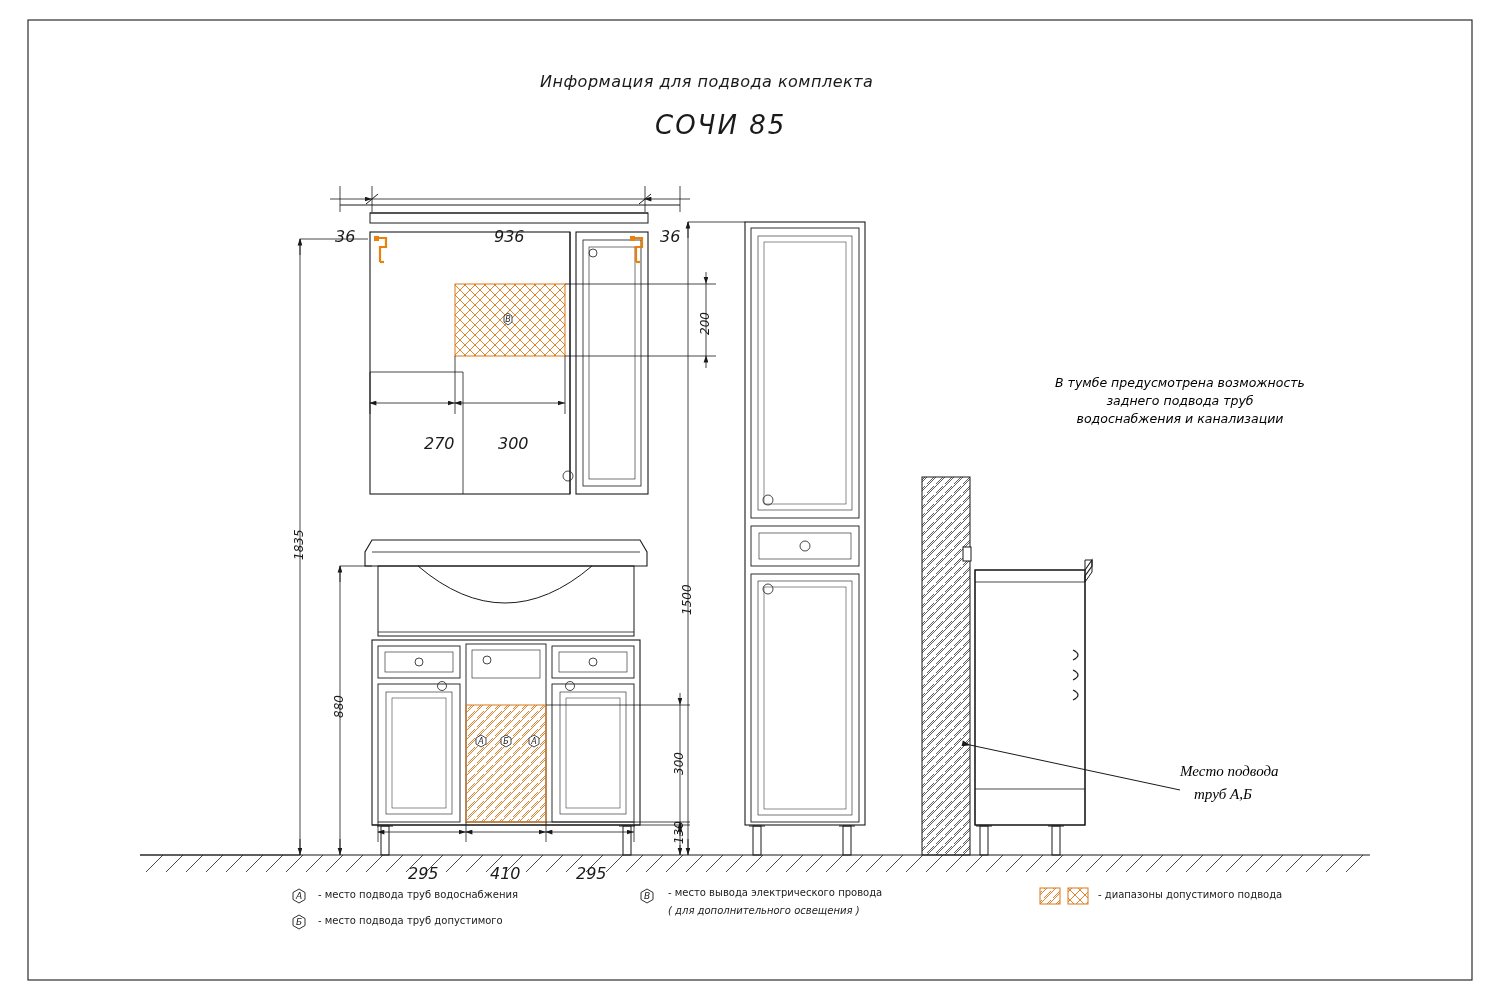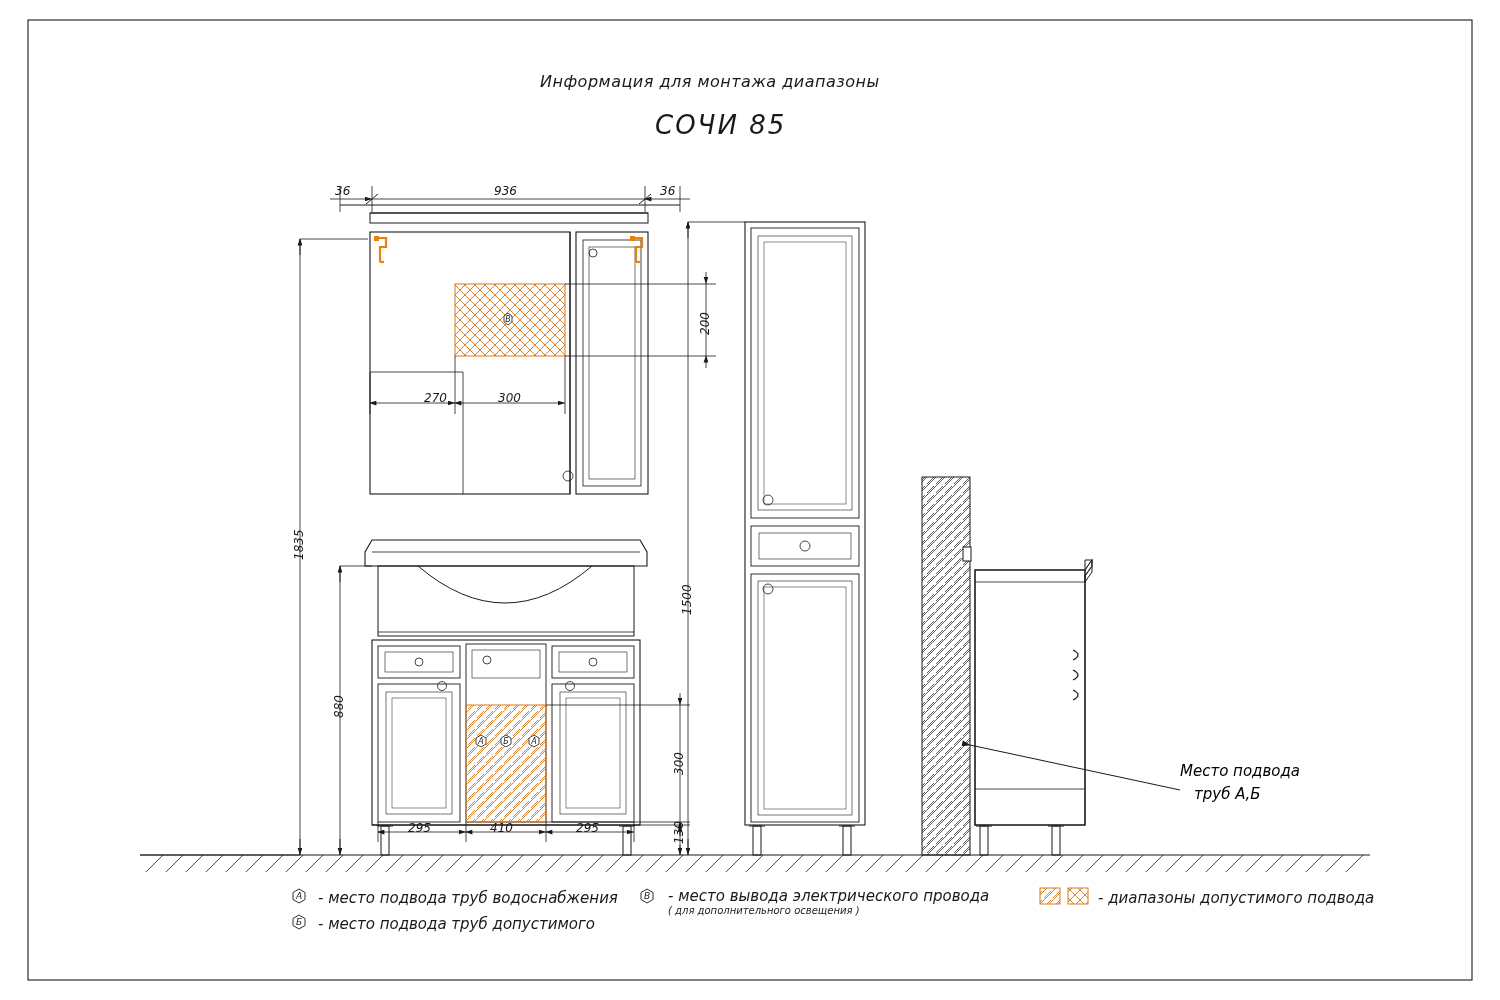--- a/index.html
+++ b/index.html
@@ -1,26 +1,26 @@
 <!DOCTYPE html>
 <html><head>
 <meta charset="utf-8">
 <style>
   html,body{margin:0;padding:0;background:#ffffff;}
   body{font-family:"DejaVu Sans",sans-serif;}
   #sheet{position:relative;width:1500px;height:1000px;background:#fff;overflow:hidden;}
   .lbl{position:absolute;font-family:"DejaVu Sans",sans-serif;color:#1a1a1a;white-space:nowrap;}
-  .dim{font-size:12px;font-style:italic;}
+  .dim{font-size:16px;font-style:italic;margin-top:43px;}
   .dimv{font-size:12px;font-style:italic;transform:rotate(-90deg);transform-origin:left top;}
   svg{position:absolute;left:0;top:0;}
   .title1{font-size:16px;font-style:italic;letter-spacing:.5px;}
   .title2{font-size:26px;font-style:italic;letter-spacing:2px;}
   .note{font-size:12.5px;font-style:italic;line-height:1.45;text-align:center;}
-  .callout{font-size:15px;font-style:italic;line-height:1.5;}
-  .leg{font-size:15px;font-style:italic;}
+  .callout{font-size:15px;font-style:italic;line-height:1.5;font-family:Liberation Serif, serif;}
+  .leg{font-size:10px;}
   .leg2{font-size:10px;font-style:italic;text-align:right;}
 </style>
 </head>
 <body>
 
 <div id="sheet">
 
   <svg width="1500" height="1000">
     <defs>
       <pattern id="crossHatch" width="10" height="10" patternUnits="userSpaceOnUse">
@@ -307,41 +307,46 @@
     <text x="299" y="899" font-size="9" font-style="italic" text-anchor="middle" fill="#1a1a1a">А</text>
     <polygon points="299,915 305,918.5 305,925.5 299,929 293,925.5 293,918.5" fill="#fff" stroke="#1a1a1a" stroke-width="0.9"></polygon>
     <text x="299" y="925" font-size="9" font-style="italic" text-anchor="middle" fill="#1a1a1a">Б</text>
     <polygon points="647,889 653,892.5 653,899.5 647,903 641,899.5 641,892.5" fill="#fff" stroke="#1a1a1a" stroke-width="0.9"></polygon>
     <text x="647" y="899" font-size="9" font-style="italic" text-anchor="middle" fill="#1a1a1a">В</text>
 
     <rect x="1040" y="888" width="20" height="16" fill="url(#diagHatch)" stroke="#d8781a" stroke-width="1"></rect>
     <rect x="1068" y="888" width="20" height="16" fill="url(#crossHatch)" stroke="#d8781a" stroke-width="1"></rect>
   </svg>
 
-  <div class="lbl title1" style="left:540px;top:72px;">Информация для монтажа диапазоны</div>
+  <div class="lbl title1" style="left:540px;top:72px;">Информация для подвода комплекта</div>
   <div class="lbl title2" style="left:655px;top:110px;">СОЧИ 85</div>
 
   <div class="lbl dim" style="left:335px;top:184px;">36</div>
   <div class="lbl dim" style="left:494px;top:184px;">936</div>
   <div class="lbl dim" style="left:660px;top:184px;">36</div>
 
   <div class="lbl dimv" style="left:698px;top:335px;">200</div>
   <div class="lbl dim" style="left:424px;top:391px;">270</div>
   <div class="lbl dim" style="left:498px;top:391px;">300</div>
 
   <div class="lbl dimv" style="left:292px;top:560px;">1835</div>
   <div class="lbl dimv" style="left:332px;top:718px;">880</div>
   <div class="lbl dimv" style="left:680px;top:615px;">1500</div>
   <div class="lbl dimv" style="left:672px;top:775px;">300</div>
   <div class="lbl dimv" style="left:672px;top:844px;">130</div>
 
   <div class="lbl dim" style="left:408px;top:821px;">295</div>
   <div class="lbl dim" style="left:490px;top:821px;">410</div>
   <div class="lbl dim" style="left:576px;top:821px;">295</div>
 
+  <div style="position:absolute;left:1005px;top:374px;width:350px;">
+    <div class="note">В тумбе предусмотрена возможность</div>
+    <div class="note">заднего подвода труб</div>
+    <div class="note">водоснабжения и канализации</div>
+  </div>
 
   <div style="position:absolute;left:1180px;top:760px;">
     <div class="callout">Место подвода</div>
     <div class="callout" style="margin-left:14px;">труб А,Б</div>
   </div>
 
   <div class="lbl leg" style="left:318px;top:889px;">- место подвода труб водоснабжения</div>
   <div class="lbl leg" style="left:318px;top:915px;">- место подвода труб допустимого</div>
   <div class="lbl leg" style="left:668px;top:887px;">- место вывода электрического провода</div>
   <div class="lbl leg2" style="left:668px;top:905px;">( для дополнительного освещения )</div>

